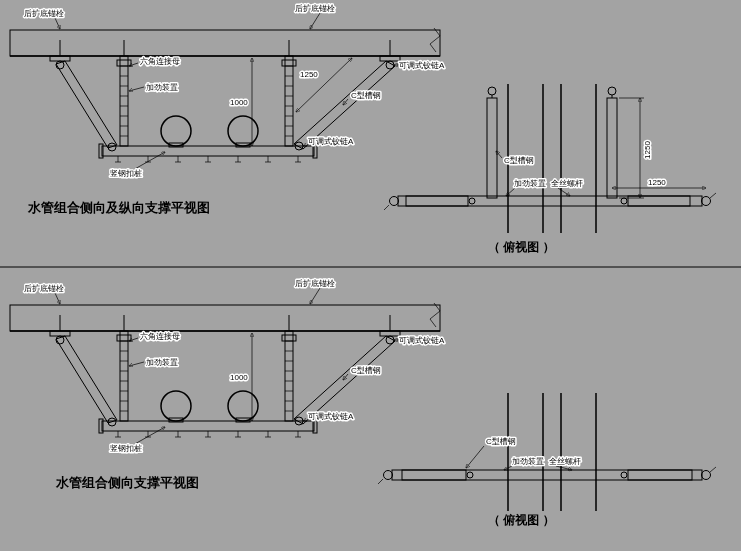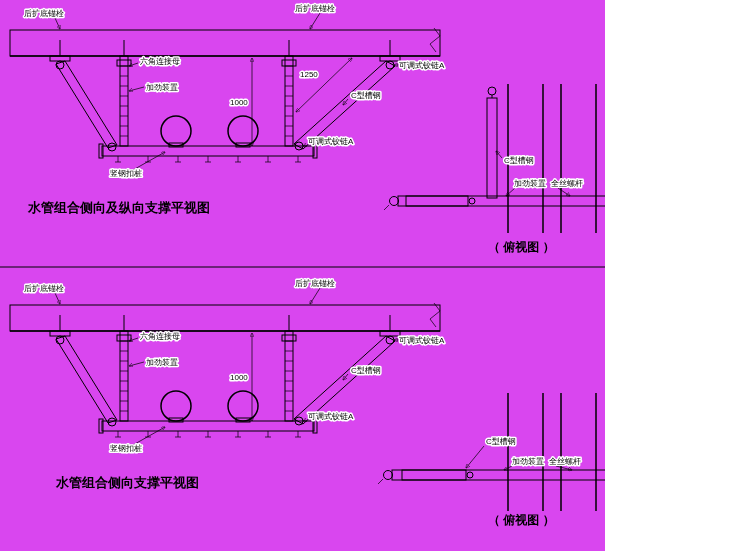--- a/index.html
+++ b/index.html
@@ -1,16 +1,16 @@
 <!DOCTYPE html>
 <html><head>
 <meta charset="utf-8">
 <style>
   html,body{margin:0;padding:0;background:#fff;}
-  .page{position:relative;width:605px;height:551px;background:#d946ef;overflow:hidden;}
+  .page{position:relative;width:741px;height:551px;background:#a3a3a3;overflow:hidden;}
   svg{display:block;}
   svg line,svg polyline,svg rect,svg circle,svg polygon,svg path{stroke:#000;fill:none;stroke-width:1;}
   svg text{font-family:"Liberation Sans","DejaVu Sans",sans-serif;fill:#000;stroke:none;}
   .lbl{font-size:8px;}
   .dim{font-size:8px;}
   .title{font-size:13px;font-weight:bold;}
   .caption{font-size:12px;font-weight:bold;}
   .halo{paint-order:stroke;stroke:#fff;stroke-width:3px;stroke-linejoin:round;}
   .thin{stroke-width:0.7;}
   .thick{stroke-width:1.5;}

